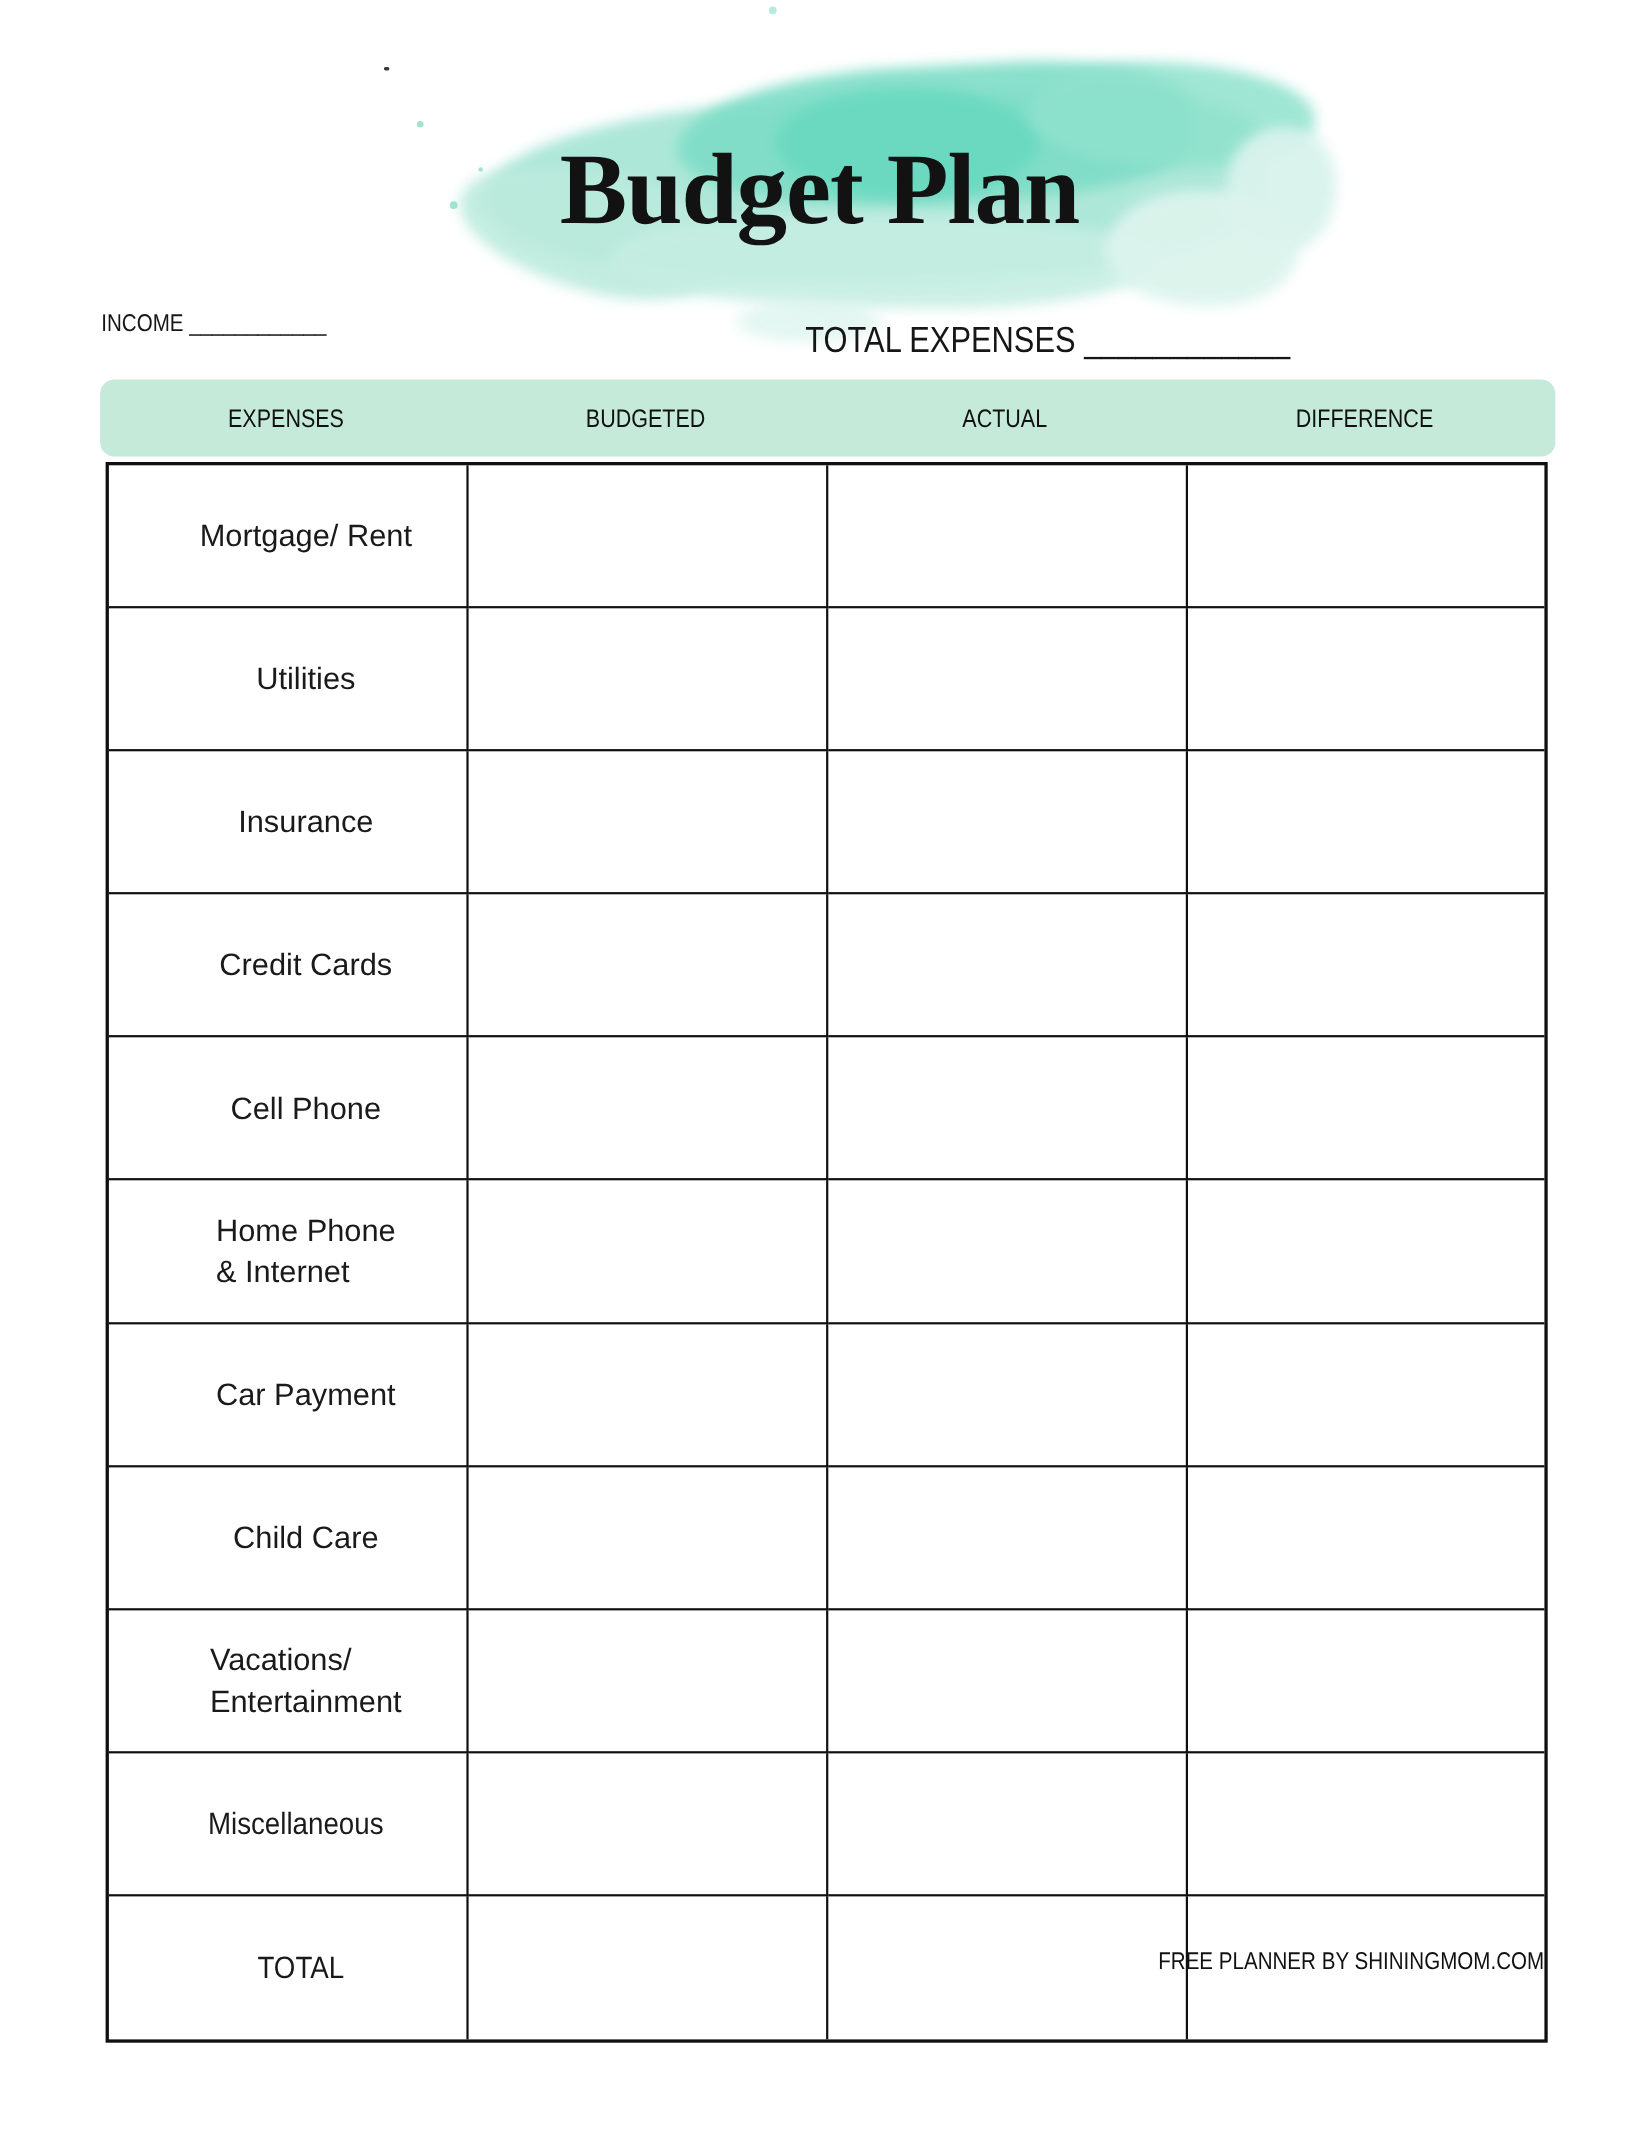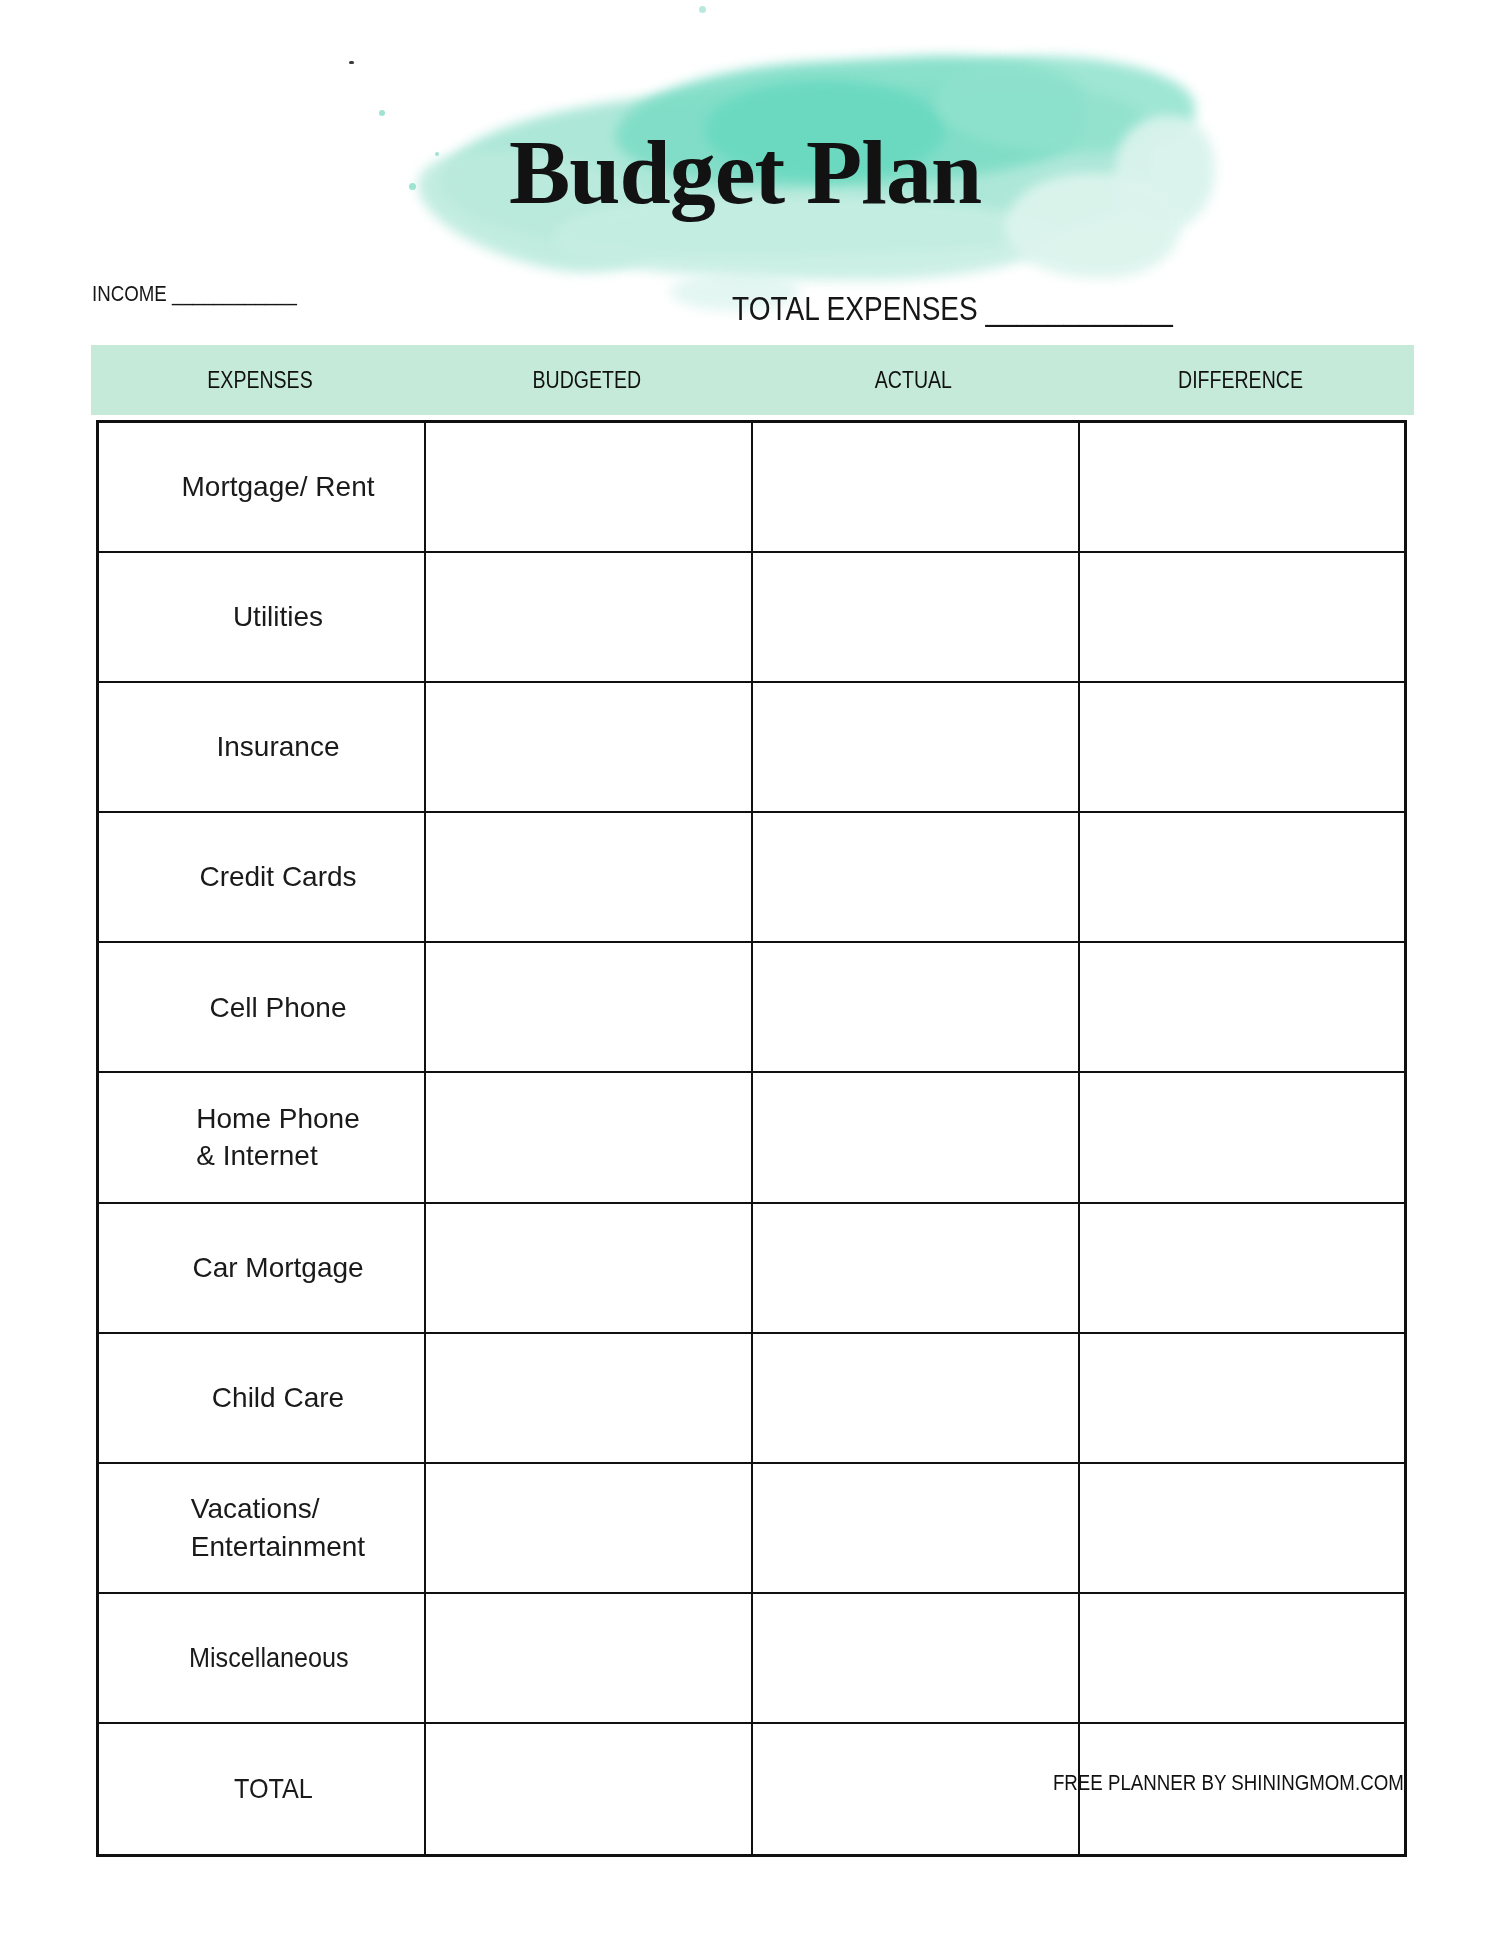--- a/index.html
+++ b/index.html
@@ -58,21 +58,21 @@
   .expenses-row{position:absolute;left:732px;top:290px;font-size:33px;color:#161616;}
   .blank{letter-spacing:0px;font-weight:400;}
 
   
   .band{
     position:absolute;left:91px;top:345px;width:1323px;height:70px;
     background:#c5ead9;
     display:flex;align-items:center;
   }
   .band .hcell{width:327px;text-align:center;font-size:23px;color:#111;}
-  .band{padding-left:5px;box-sizing:border-box;}
+  .band{padding-left:5px;box-sizing:border-box;border-radius:13px;}
 
   
   .budget-table{
     position:absolute;left:96px;top:420px;width:1311px;height:1437px;
     box-sizing:border-box;
     border:3px solid #101010;
     display:grid;
     grid-template-columns:327px 327px 327px 1fr;
     grid-auto-rows:1fr;
   }
@@ -180,21 +180,21 @@
 
   <div class="cell label-cell">
       <span class="row-label">Home Phone
 &amp; Internet</span>
     </div>
   <div class="cell"></div>
   <div class="cell"></div>
   <div class="cell"></div>
 
   <div class="cell label-cell">
-      <span class="row-label">Car Mortgage</span>
+      <span class="row-label">Car Payment</span>
     </div>
   <div class="cell"></div>
   <div class="cell"></div>
   <div class="cell"></div>
 
   <div class="cell label-cell">
       <span class="row-label">Child Care</span>
     </div>
   <div class="cell"></div>
   <div class="cell"></div>

